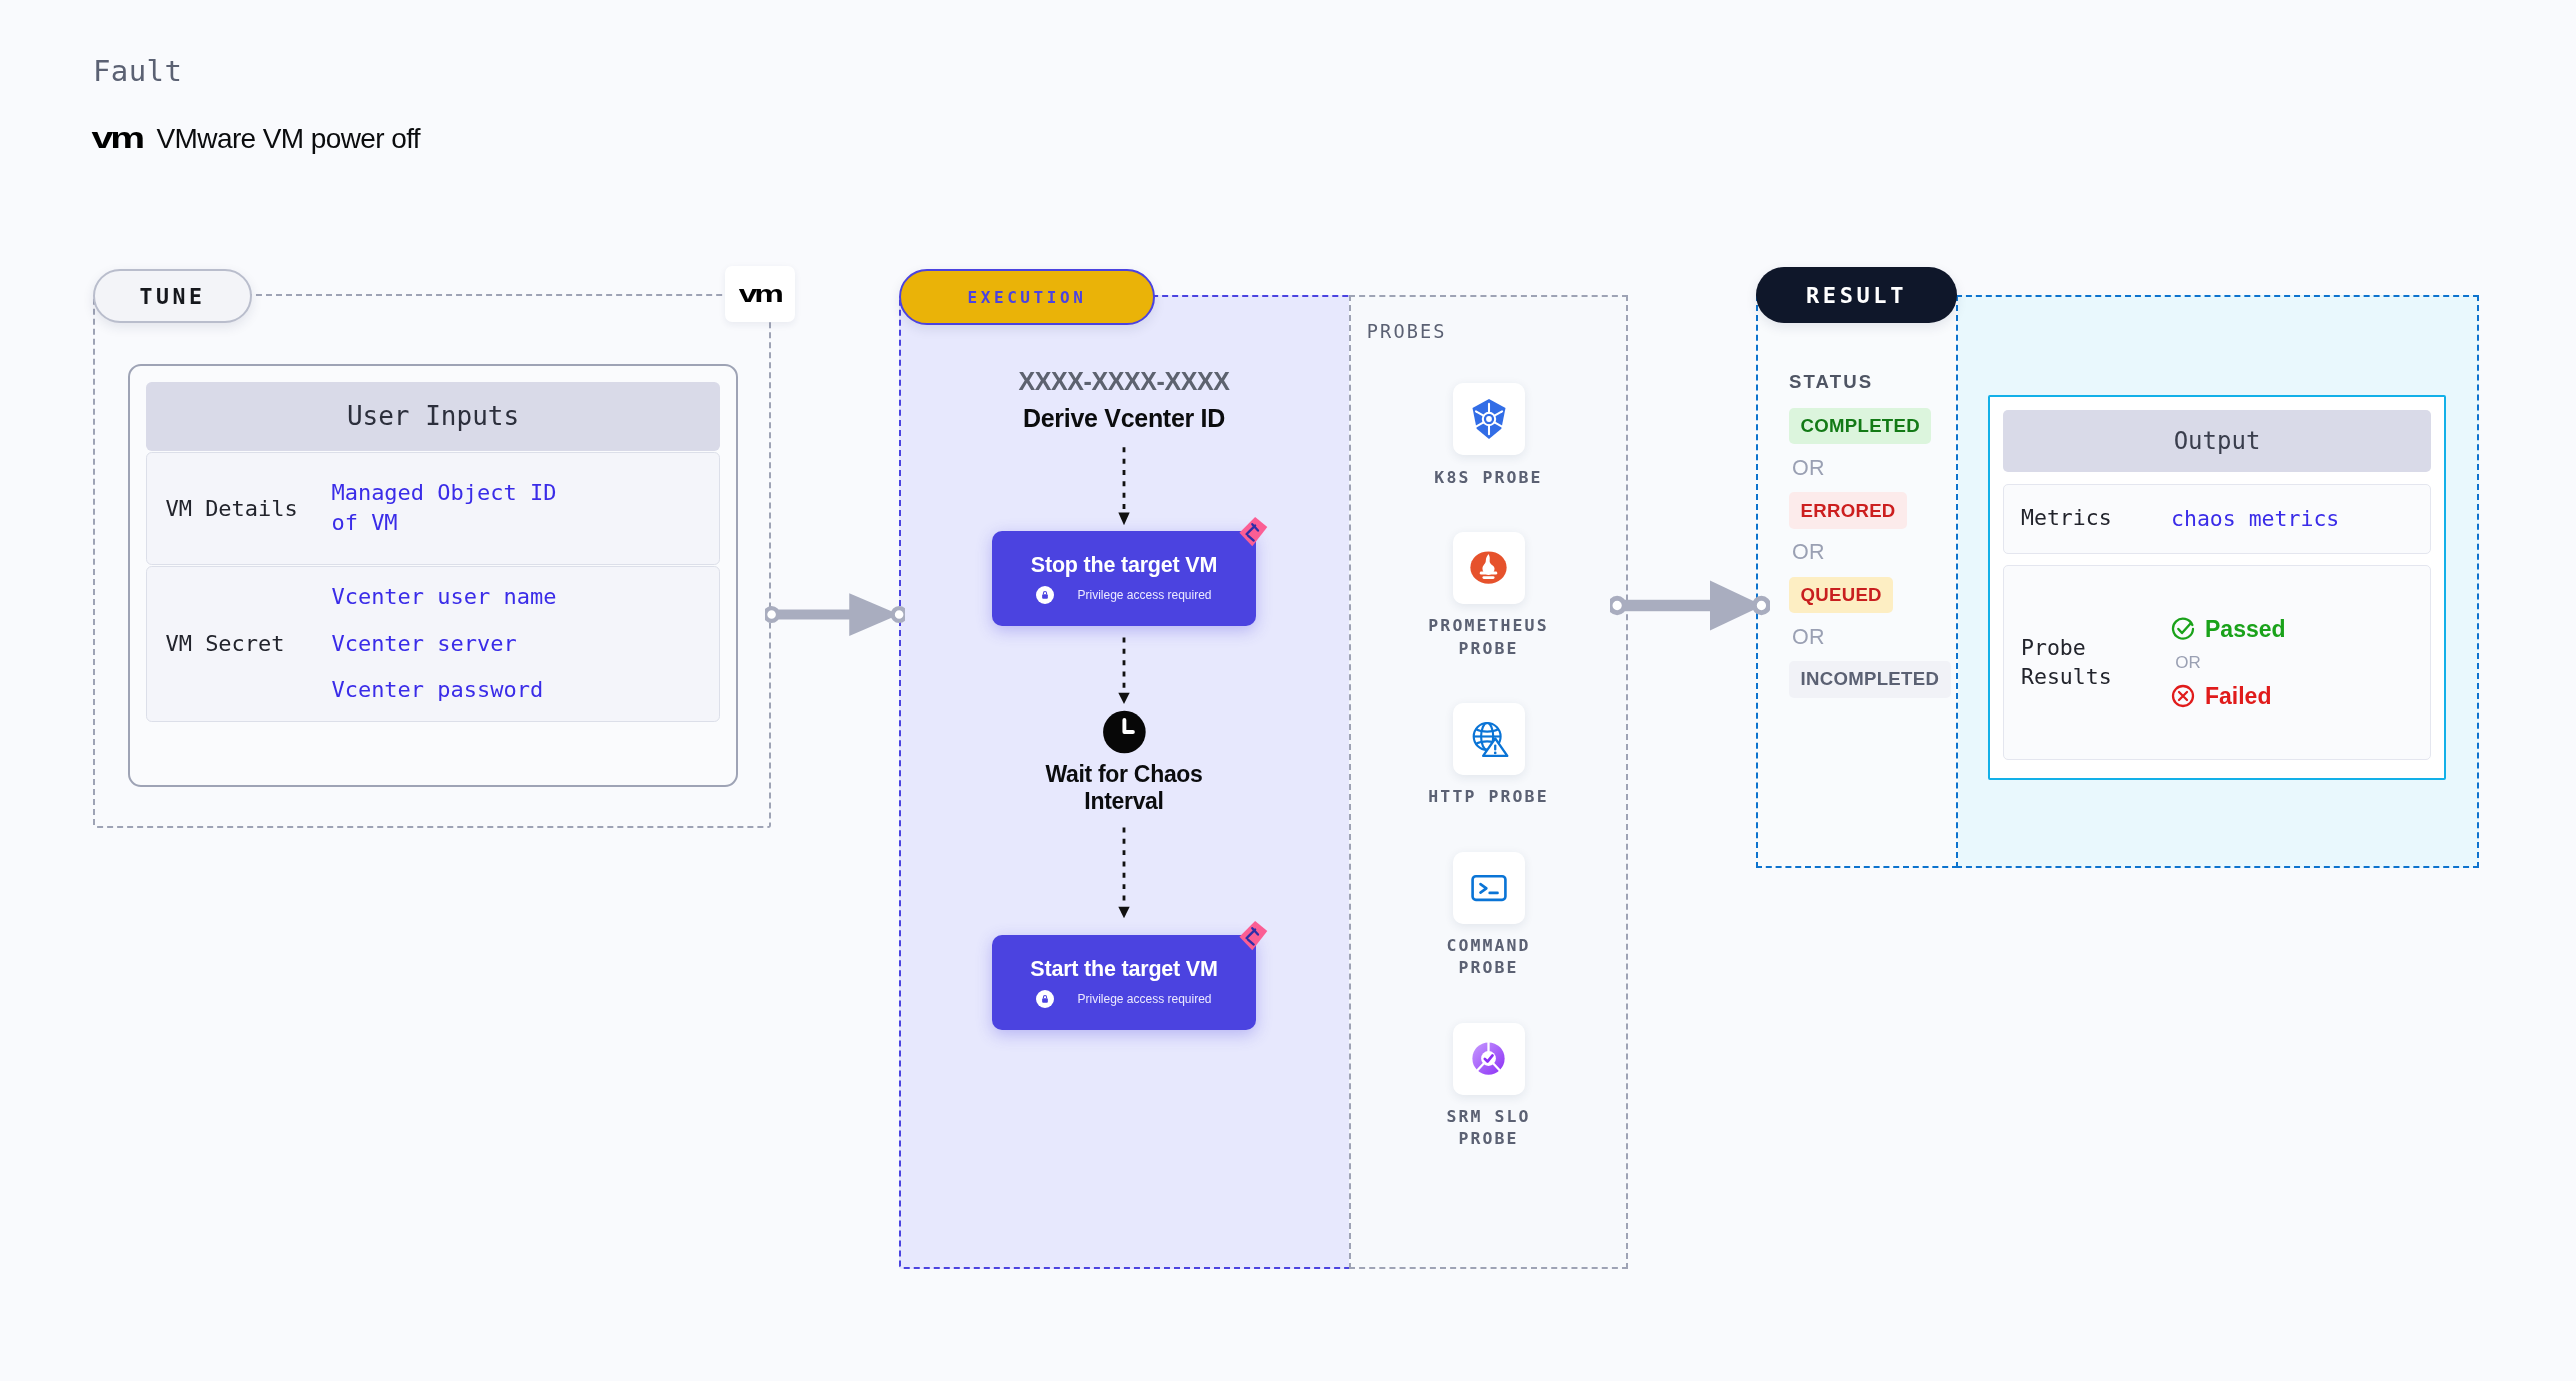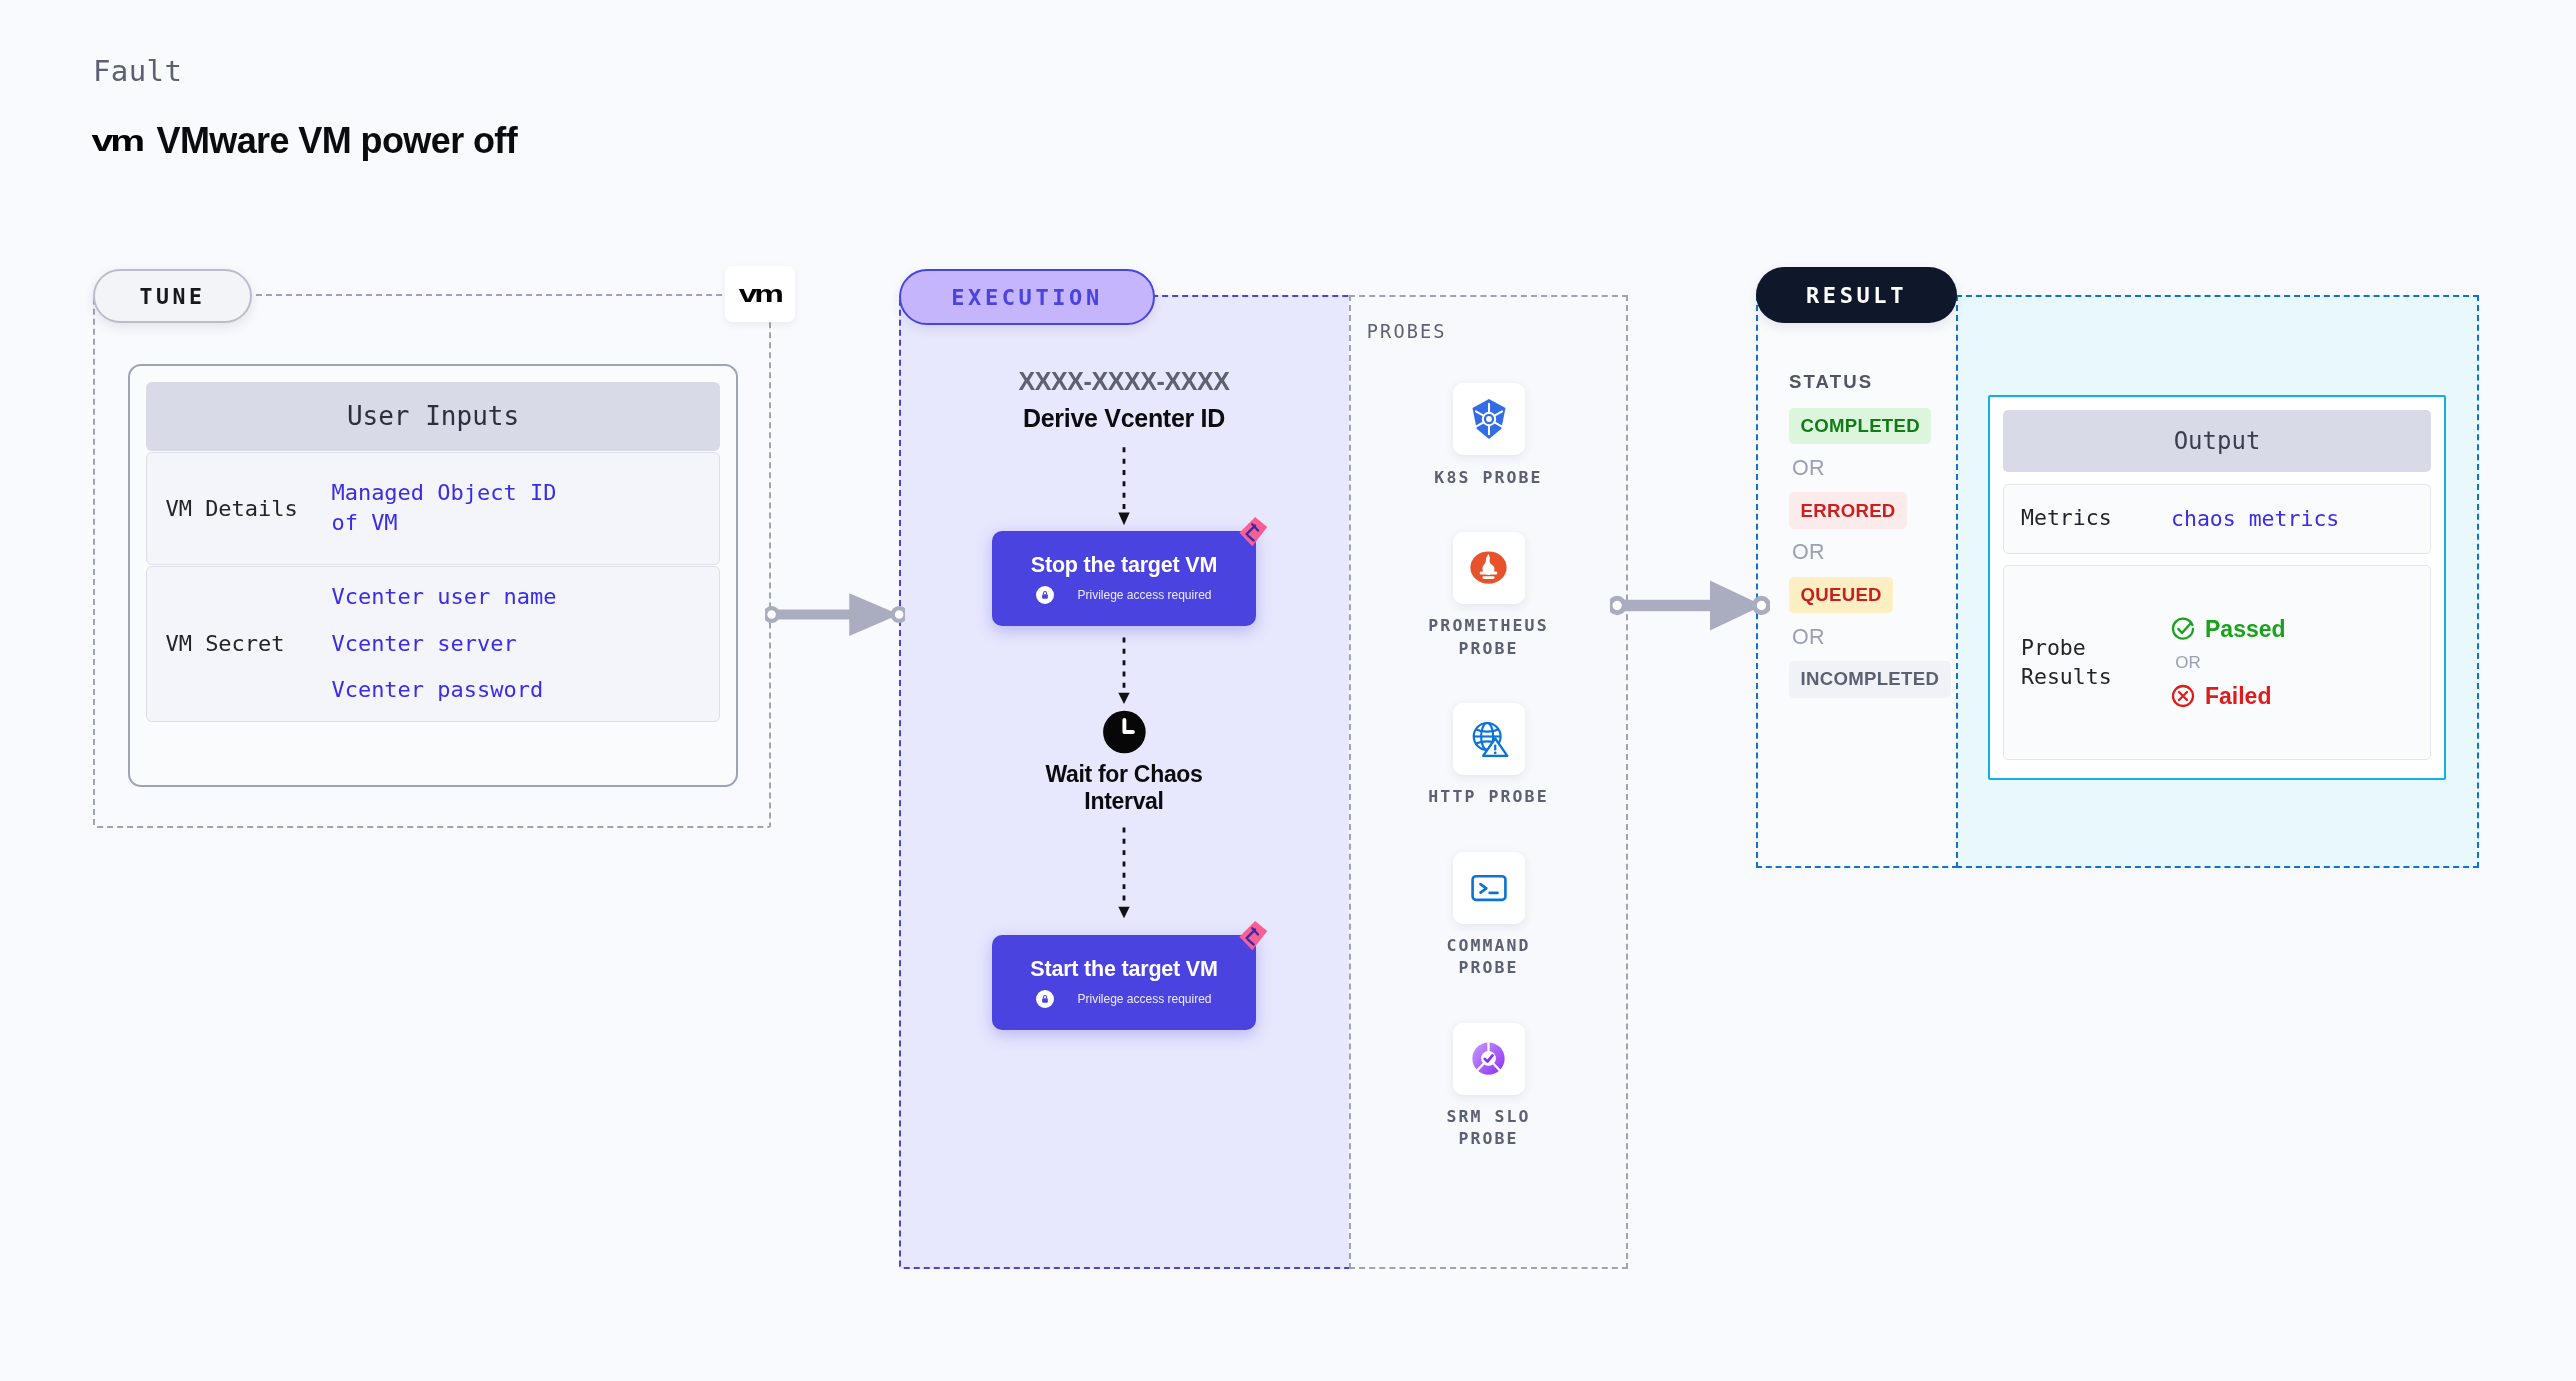--- a/index.html
+++ b/index.html
@@ -21,42 +21,42 @@
     position: absolute; left: 93px; top: 120px;
     display: flex; align-items: center; gap: 15.8px;
   }
   .vm-logo-glyph {
     font-family: "Liberation Sans", sans-serif;
     font-weight: 700; font-size: 37px; color: #000;
     letter-spacing: -2.9px; line-height: 1;
     transform: scaleY(0.78) scaleX(1.06);
   }
   .title-text {
-    font-size: 36px; font-weight: 700; color: #0b0c0e;
+    font-size: 28px; font-weight: 400; color: #0b0c0e;
     letter-spacing: -0.6px;
   }
 
   
   .pill {
     position: absolute; z-index: 30;
     display: flex; align-items: center; justify-content: center;
     border-radius: 716px;
     font-family: "DejaVu Sans Mono", monospace;
     font-weight: 700; letter-spacing: 3.6px;
     box-shadow: 0 4.3px 11.5px rgba(25,35,80,0.10);
   }
   .pill-tune {
     left: 93px; top: 269px; width: 159px; height: 54px;
     background: #f3f4f8; border: 2.1px solid #b9bdcc; color: #16181d;
     font-size: 21.5px;
   }
   .pill-exec {
     left: 899px; top: 269px; width: 256px; height: 56px;
-    background: #c4b5fd; border: 2.1px solid #4b43e0; color: #4b43e0;
-    font-size: 22px;
+    background: #eab308; border: 2.1px solid #4b43e0; color: #4b43e0;
+    font-size: 16px;
     text-align: right;
   }
   .pill-result {
     left: 1756px; top: 267px; width: 201px; height: 56px;
     background: #0f172a; border: none; color: #ffffff;
     font-size: 22px;
   }
 
   
   .tune-box {

